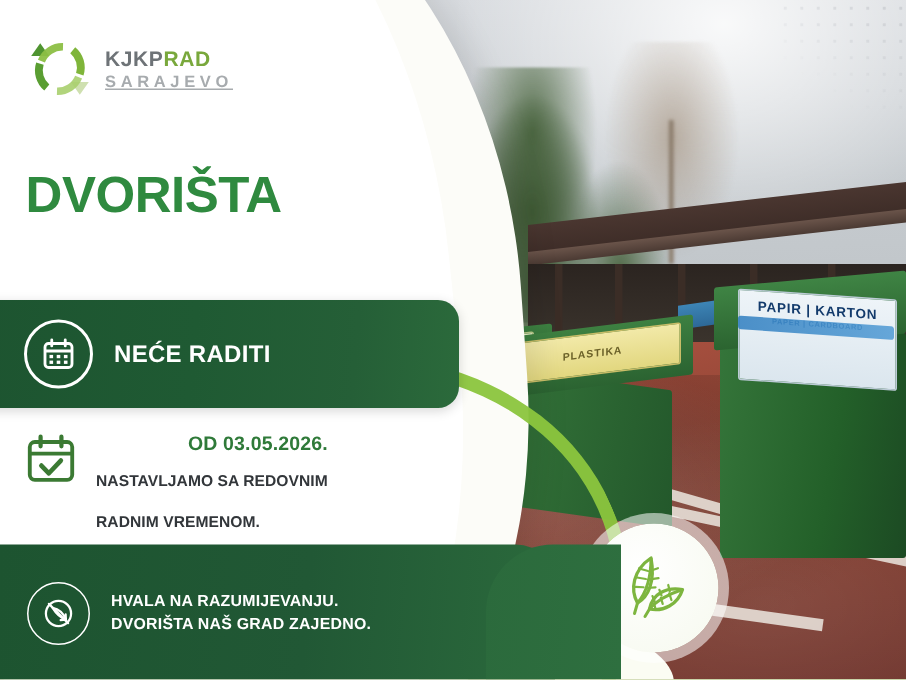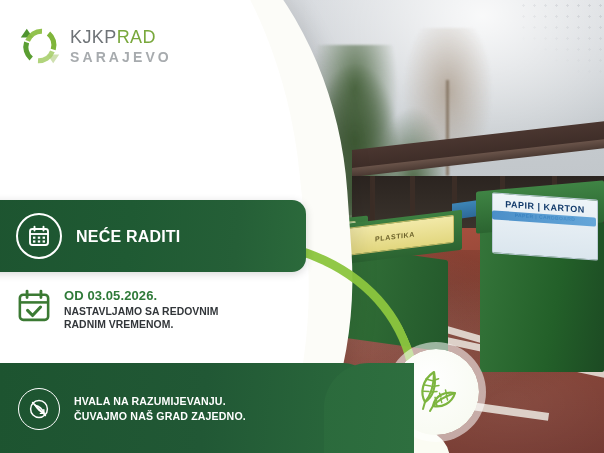--- a/index.html
+++ b/index.html
@@ -132,23 +132,23 @@
     border:10px solid #9bce4f;
     border-color:transparent transparent #9bce4f transparent;
     transform:rotate(-7deg);opacity:.9;}
   .cream-bottom{position:absolute;left:-20px;top:398px;width:470px;height:150px;
     background:#fbfcf3;border-radius:60% 70% 0 0 / 70% 60% 0 0;transform:rotate(-3deg);}
 
   
   .logo{position:absolute;left:18px;top:24px;display:flex;align-items:center;gap:8px;}
   .logo-mark{width:44px;height:44px;position:relative;}
   .logo-text{display:flex;flex-direction:column;line-height:1;}
-  .logo-top{font-size:18px;font-weight:400;letter-spacing:.4px;color:#6e7377;}
+  .logo-top{font-size:14px;font-weight:700;letter-spacing:.4px;color:#6e7377;}
   .logo-top .rad{color:#79a83c;}
-  .logo-sub{font-size:14px;font-weight:600;letter-spacing:3.1px;color:#a7abae;margin-top:4px;}
+  .logo-sub{font-size:11px;font-weight:600;letter-spacing:3.1px;color:#a7abae;margin-top:4px;text-decoration:underline;}
 
   
   .h-obav{position:absolute;left:18px;top:90px;font-size:22px;font-weight:700;
     letter-spacing:.2px;color:#2b2f33;}
   .h-main{position:absolute;left:17px;top:114px;font-size:34px;font-weight:700;
     line-height:.99;letter-spacing:-.3px;color:#2f8a3f;}
   .h-main .l2{display:block;}
 
   
   .banner{position:absolute;left:-16px;top:200px;width:290px;height:72px;
@@ -158,22 +158,22 @@
   .banner-ico{width:42px;height:42px;border:2px solid #fff;border-radius:50%;
     display:flex;align-items:center;justify-content:center;flex:0 0 auto;}
   .banner-txt{margin-left:14px;color:#fff;line-height:1.05;}
   .banner-d{font-size:14.5px;font-weight:700;letter-spacing:.2px;}
   .banner-b{font-size:16px;font-weight:700;letter-spacing:.2px;margin-top:2px;}
 
   
   .info{position:absolute;left:16px;top:288px;display:flex;align-items:flex-start;gap:12px;width:260px;}
   .info-ico{width:36px;height:36px;flex:0 0 auto;}
   .info-txt{line-height:1.22;}
-  .info-h{font-size:13px;font-weight:700;color:#2f7a39;letter-spacing:.1px;}
-  .info-p{font-size:10.4px;font-weight:600;color:#32363a;margin-top:2px;letter-spacing:.05px;}
+  .info-h{font-size:13px;font-weight:700;color:#2f7a39;letter-spacing:.1px;text-align:right;}
+  .info-p{font-size:10.4px;font-weight:600;color:#32363a;margin-top:12px;letter-spacing:.05px;}
 
   
   .botbar{position:absolute;left:0;top:363px;width:352px;height:91px;
     background:linear-gradient(95deg,#1d5430 0%,#215835 55%,#2b6a3c 100%);
     border-radius:0 26px 0 0;display:flex;align-items:center;padding-left:18px;}
   .botbar::after{content:"";position:absolute;right:-44px;top:0;width:90px;height:90px;
     background:linear-gradient(95deg,#2b6a3c,#2e6f3f);border-radius:50% 0 0 0;}
   .bot-ico{width:40px;height:40px;border:1.6px solid #fff;border-radius:50%;
     display:flex;align-items:center;justify-content:center;flex:0 0 auto;}
   .bot-txt{margin-left:14px;color:#fff;line-height:1.35;font-size:10.6px;font-weight:600;
@@ -261,20 +261,21 @@
         <path d="M34.4 27.4 A15 15 0 0 1 20 36.8" fill="none" stroke="#a9cf6e" stroke-width="5" stroke-linecap="butt" opacity=".9"></path>
       </svg>
     </div>
     <div class="logo-text">
       <div class="logo-top"><span>KJKP</span><span class="rad">RAD</span></div>
       <div class="logo-sub">SARAJEVO</div>
     </div>
   </div>
 
   <div class="h-main">
+    <span class="l2">DVORIŠTA</span>
   </div>
 
   <div class="banner">
     <div class="banner-ico">
       <svg width="24" height="24" viewBox="0 0 24 24" aria-hidden="true">
         <rect x="3" y="5" width="18" height="16" rx="2.4" fill="none" stroke="#fff" stroke-width="1.9"></rect>
         <path d="M3 10h18" stroke="#fff" stroke-width="1.9"></path>
         <path d="M7.5 2.6v4M16.5 2.6v4" stroke="#fff" stroke-width="1.9" stroke-linecap="round"></path>
         <rect x="6" y="12.6" width="2.4" height="2.2" fill="#fff"></rect>
         <rect x="10.8" y="12.6" width="2.4" height="2.2" fill="#fff"></rect>
@@ -294,21 +295,21 @@
       <svg width="36" height="36" viewBox="0 0 28 28" aria-hidden="true">
         <rect x="3" y="5.2" width="22" height="19.6" rx="2.6" fill="none" stroke="#3b7a33" stroke-width="2"></rect>
         <path d="M3 11.2h22" stroke="#3b7a33" stroke-width="2"></path>
         <path d="M8.6 2.4v5M19.4 2.4v5" stroke="#3b7a33" stroke-width="2.2" stroke-linecap="round"></path>
         <path d="M9 17.4l3.9 4 6.2-6.6" fill="none" stroke="#3b7a33" stroke-width="2.4" stroke-linecap="round" stroke-linejoin="round"></path>
       </svg>
     </div>
     <div class="info-txt">
       <div class="info-h">OD 03.05.2026.</div>
       <div class="info-p">NASTAVLJAMO SA REDOVNIM</div>
-      <div class="info-p" style="margin-top:0">RADNIM VREMENOM.</div>
+      <div class="info-p" style="margin-top:14px">RADNIM VREMENOM.</div>
     </div>
   </div>
 
   <div class="leafbadge">
     <svg width="52" height="52" viewBox="0 0 52 52" aria-hidden="true">
       <path d="M24 6 C12 14 10 27 15 36 C22 32 27 22 24 6 Z" fill="none" stroke="#7db53f" stroke-width="2.2" stroke-linejoin="round"></path>
       <path d="M24 6 C24 18 21 29 15 36" fill="none" stroke="#7db53f" stroke-width="2"></path>
       <path d="M21.5 14.5 L16 13M20.6 20 L14.6 19M19 25.5 L13.6 25.2" stroke="#7db53f" stroke-width="1.5" stroke-linecap="round"></path>
       <path d="M22.6 14.8 L28.6 12.8M22 20.4 L29 19.4M20.6 26 L27 25.6" stroke="#7db53f" stroke-width="1.5" stroke-linecap="round"></path>
       <path d="M45 27 C34 25 25 30 23 40 C32 42 42 37 45 27 Z" fill="none" stroke="#7db53f" stroke-width="2.2" stroke-linejoin="round"></path>
@@ -323,17 +324,17 @@
     <div class="bot-ico">
       <svg width="26" height="26" viewBox="0 0 26 26" aria-hidden="true">
         <circle cx="13" cy="13" r="8.4" fill="none" stroke="#fff" stroke-width="1.5"></circle>
         <path d="M9 9.2 C11.6 13.6 14.6 16 18 17.2 C16.2 12.4 13.4 10 9 9.2 Z" fill="none" stroke="#fff" stroke-width="1.5" stroke-linejoin="round"></path>
         <path d="M6.6 6.6 L19.4 19.4" stroke="#fff" stroke-width="1.5" stroke-linecap="round"></path>
         <path d="M18 17.2 L17.8 13.6 M18 17.2 L14.4 17.4" stroke="#fff" stroke-width="1.4" stroke-linecap="round"></path>
       </svg>
     </div>
     <div class="bot-txt">
       <div>HVALA NA RAZUMIJEVANJU.</div>
-      <div>ČUVAJMO NAŠ GRAD ZAJEDNO.</div>
+      <div>DVORIŠTA NAŠ GRAD ZAJEDNO.</div>
     </div>
   </div>
 
 </div>
 
 </body></html>

